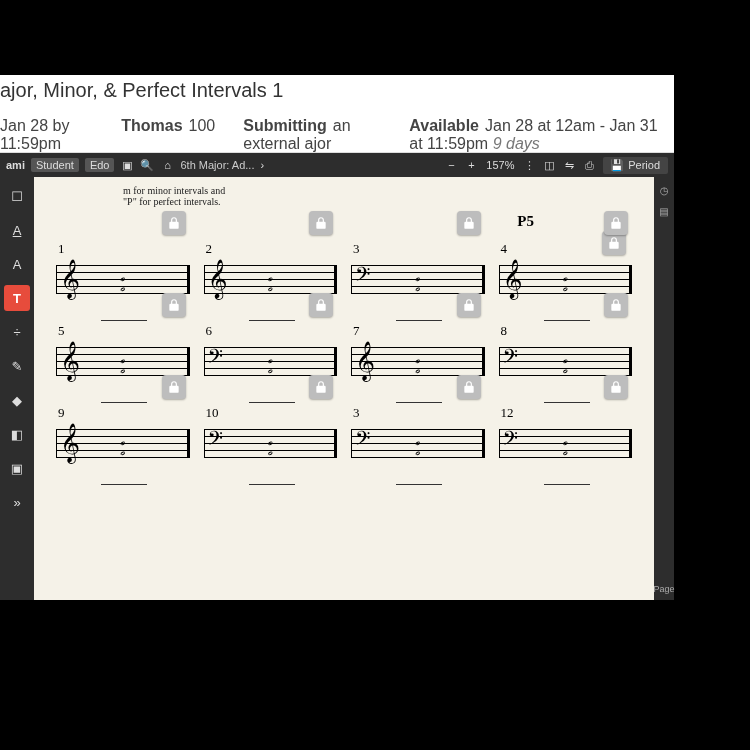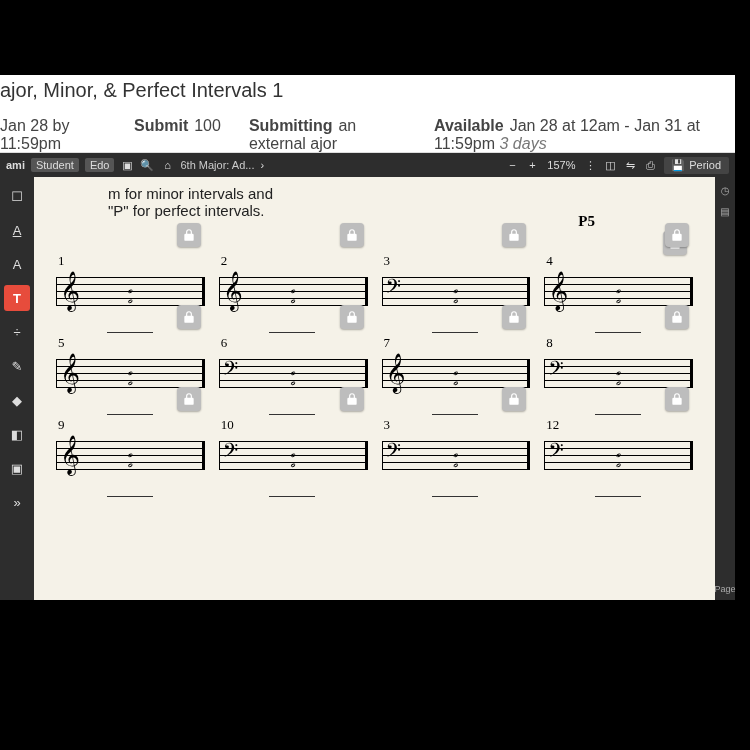--- a/index.html
+++ b/index.html
@@ -8,21 +8,21 @@
     height: 750px;
     background: #000;
     font-family: Arial, Helvetica, sans-serif;
     overflow: hidden;
     position: relative;
   }
   .monitor {
     position: absolute;
     top: 75px;
     left: 0;
-    width: 735px;
+    width: 674px;
     height: 525px;
     background: #111;
   }
   .lms-header {
     background: #fff;
     position: relative;
     height: 78px;
     border-bottom: 1px solid #ddd;
   }
   .assignment-title {
@@ -88,24 +88,24 @@
   }
   .tool.active { background: #e74c3c; color: #fff; font-weight: bold; }
   .worksheet {
     flex: 1;
     background: #f5f2e8;
     position: relative;
     padding: 8px 22px 10px 22px;
     overflow: hidden;
   }
   .instr {
-    font-size: 15px;
+    font-size: 10px;
     color: #222;
-    font-family: Liberation Sans, sans-serif;
-    margin-left: 52px;
+    font-family: Liberation Serif, serif;
+    margin-left: 67px;
   }
   .example-label {
     position: absolute;
     top: 36px;
     right: 120px;
     font-family: Georgia, serif;
     font-size: 15px;
     font-weight: bold;
   }
   .example-lock {
@@ -202,23 +202,23 @@
 </style>
 </head>
 <body>
 
 <div class="monitor">
 
   <div class="lms-header">
     <div class="assignment-title">ajor, Minor, &amp; Perfect Intervals 1</div>
     <div class="meta-row">
       <span><span>Jan 28 by 11:59pm</span></span>
-      <span><strong>Submit</strong><span>100</span></span>
+      <span><strong>Thomas</strong><span>100</span></span>
       <span><strong>Submitting</strong><span>an external ajor</span></span>
-      <span><strong>Available</strong><span>Jan 28 at 12am - Jan 31 at 11:59pm</span> <em style="font-style:italic; color:#777;">3 days</em></span>
+      <span><strong>Available</strong><span>Jan 28 at 12am - Jan 31 at 11:59pm</span> <em style="font-style:italic; color:#777;">9 days</em></span>
     </div>
   </div>
 
   <div class="kami-bar">
     <span class="brand">ami</span>
     <span class="chip">Student</span>
     <span class="chip">Edo</span>
     <span class="ico">▣</span>
     <span class="ico">🔍</span>
     <span class="ico">⌂</span>

